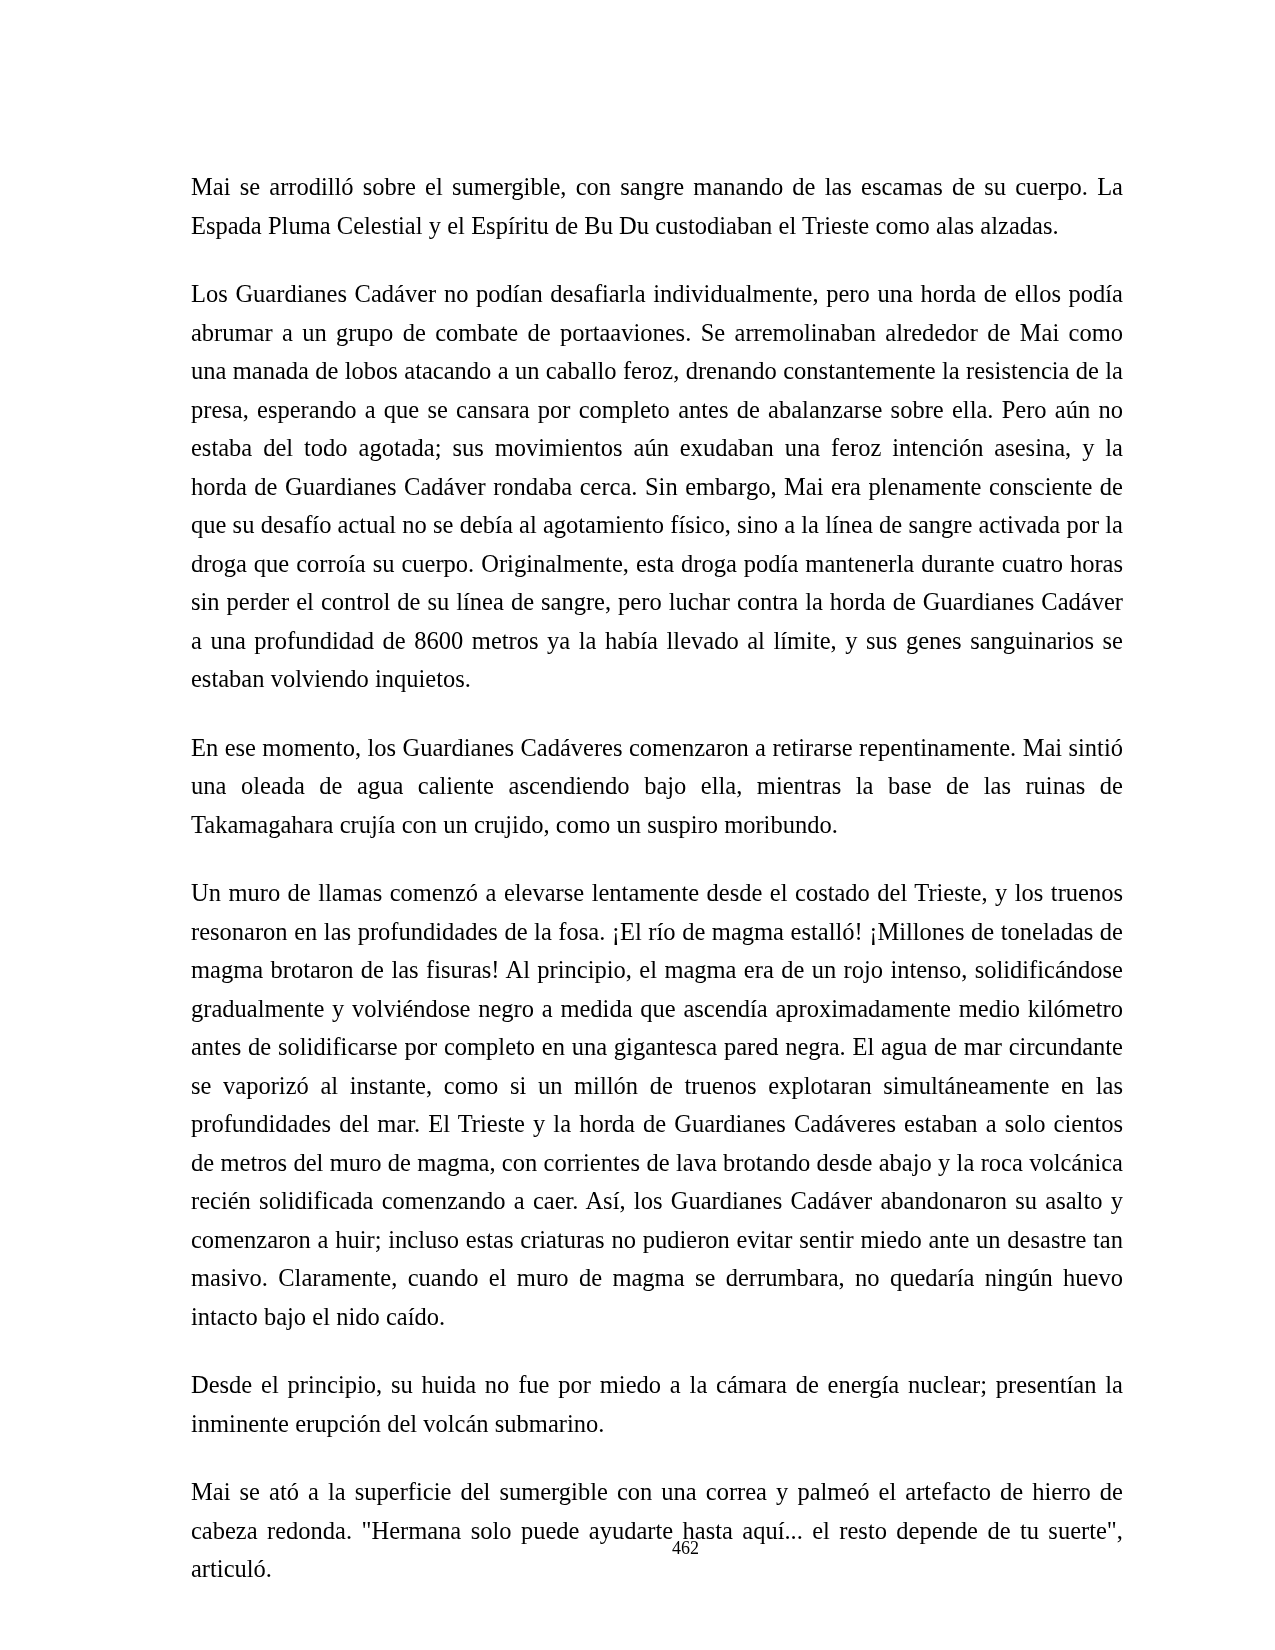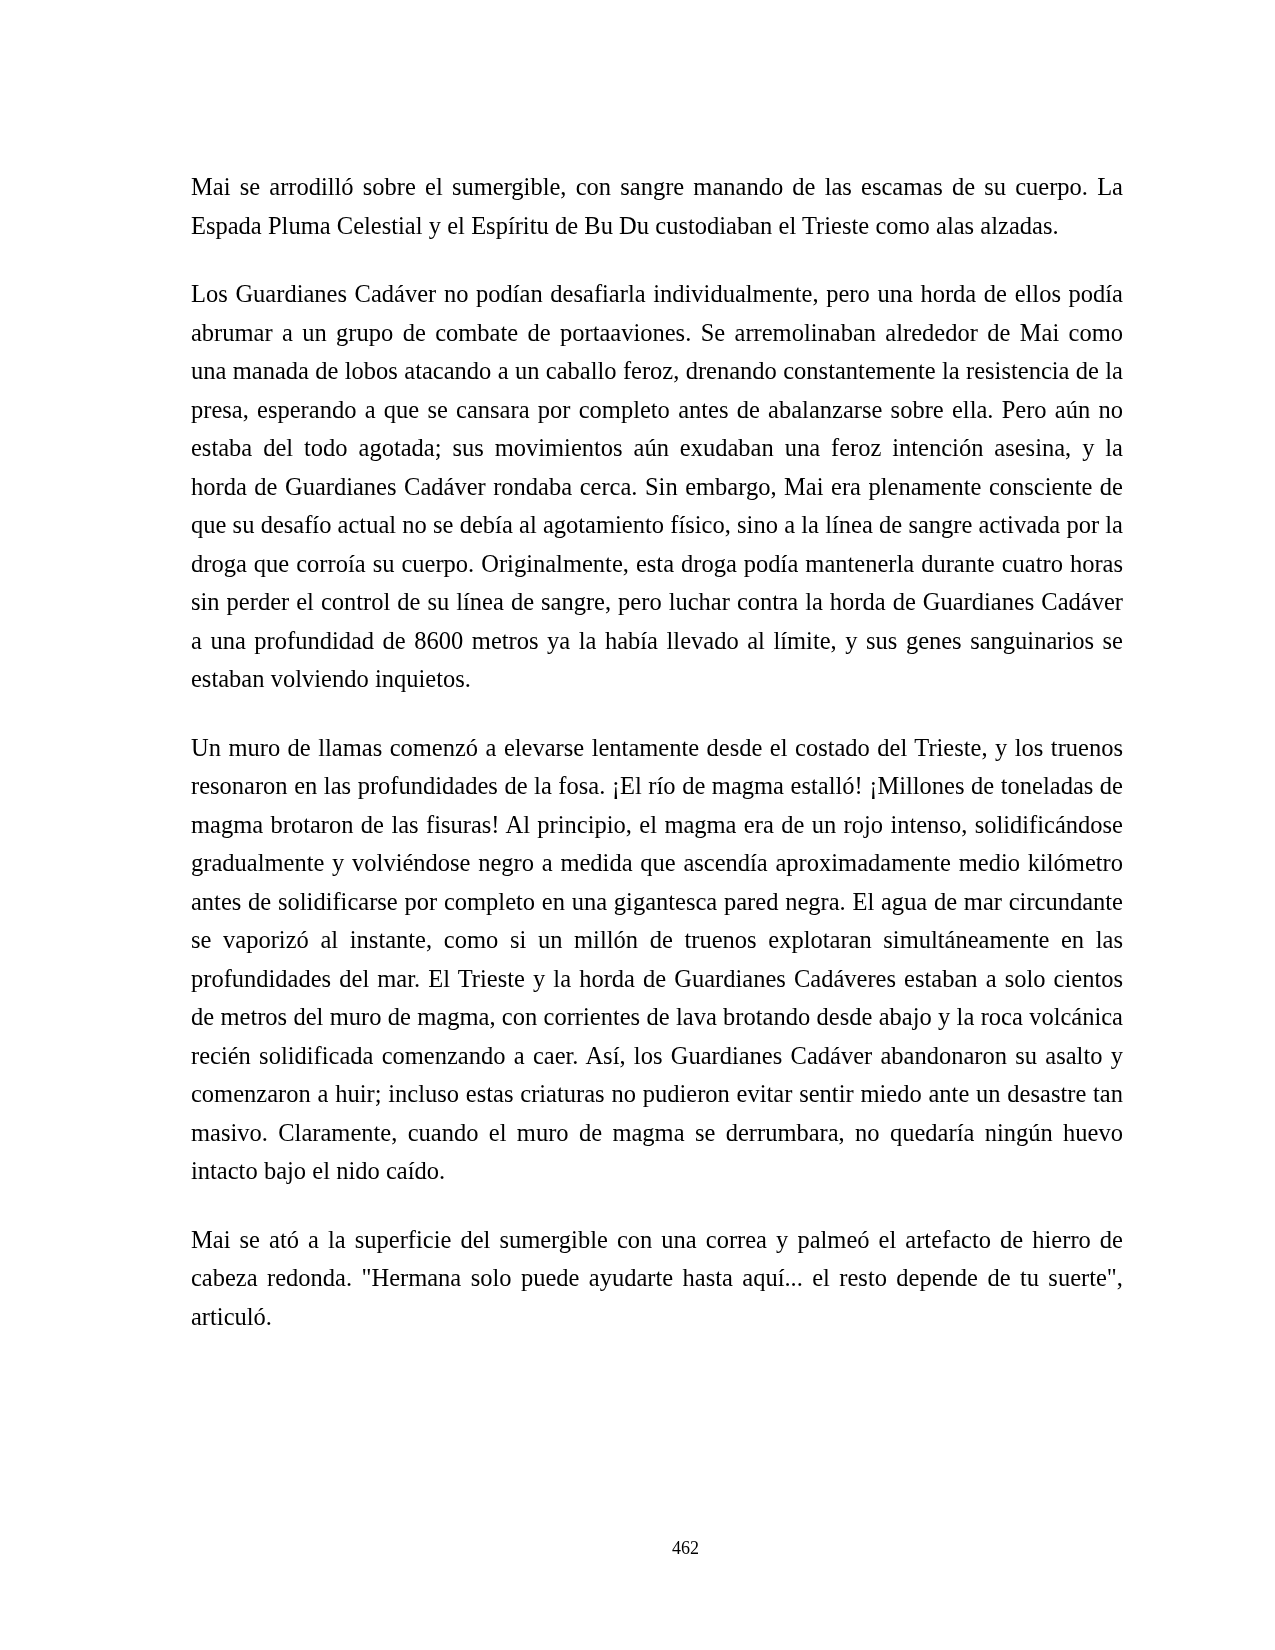--- a/index.html
+++ b/index.html
@@ -56,19 +56,21 @@
   }
 </style>
 </head>
 <body>
 
 <div class="page">
 
   <div class="text-column">
     <p class="para">Mai se arrodilló sobre el sumergible, con sangre manando de las escamas de su cuerpo. La Espada Pluma Celestial y el Espíritu de Bu Du custodiaban el Trieste como alas alzadas.</p>
     <p class="para">Los Guardianes Cadáver no podían desafiarla individualmente, pero una horda de ellos podía abrumar a un grupo de combate de portaaviones. Se arremolinaban alrededor de Mai como una manada de lobos atacando a un caballo feroz, drenando constantemente la resistencia de la presa, esperando a que se cansara por completo antes de abalanzarse sobre ella. Pero aún no estaba del todo agotada; sus movimientos aún exudaban una feroz intención asesina, y la horda de Guardianes Cadáver rondaba cerca. Sin embargo, Mai era plenamente consciente de que su desafío actual no se debía al agotamiento físico, sino a la línea de sangre activada por la droga que corroía su cuerpo. Originalmente, esta droga podía mantenerla durante cuatro horas sin perder el control de su línea de sangre, pero luchar contra la horda de Guardianes Cadáver a una profundidad de 8600 metros ya la había llevado al límite, y sus genes sanguinarios se estaban volviendo inquietos.</p>
+    <p class="para">En ese momento, los Guardianes Cadáveres comenzaron a retirarse repentinamente. Mai sintió una oleada de agua caliente ascendiendo bajo ella, mientras la base de las ruinas de Takamagahara crujía con un crujido, como un suspiro moribundo.</p>
     <p class="para">Un muro de llamas comenzó a elevarse lentamente desde el costado del Trieste, y los truenos resonaron en las profundidades de la fosa. ¡El río de magma estalló! ¡Millones de toneladas de magma brotaron de las fisuras! Al principio, el magma era de un rojo intenso, solidificándose gradualmente y volviéndose negro a medida que ascendía aproximadamente medio kilómetro antes de solidificarse por completo en una gigantesca pared negra. El agua de mar circundante se vaporizó al instante, como si un millón de truenos explotaran simultáneamente en las profundidades del mar. El Trieste y la horda de Guardianes Cadáveres estaban a solo cientos de metros del muro de magma, con corrientes de lava brotando desde abajo y la roca volcánica recién solidificada comenzando a caer. Así, los Guardianes Cadáver abandonaron su asalto y comenzaron a huir; incluso estas criaturas no pudieron evitar sentir miedo ante un desastre tan masivo. Claramente, cuando el muro de magma se derrumbara, no quedaría ningún huevo intacto bajo el nido caído.</p>
+    <p class="para">Desde el principio, su huida no fue por miedo a la cámara de energía nuclear; presentían la inminente erupción del volcán submarino.</p>
     <p class="para">Mai se ató a la superficie del sumergible con una correa y palmeó el artefacto de hierro de cabeza redonda. "Hermana solo puede ayudarte hasta aquí... el resto depende de tu suerte", articuló.</p>
   </div>
 
   <div class="page-number">462</div>
 
 </div>
 
 </body></html>

